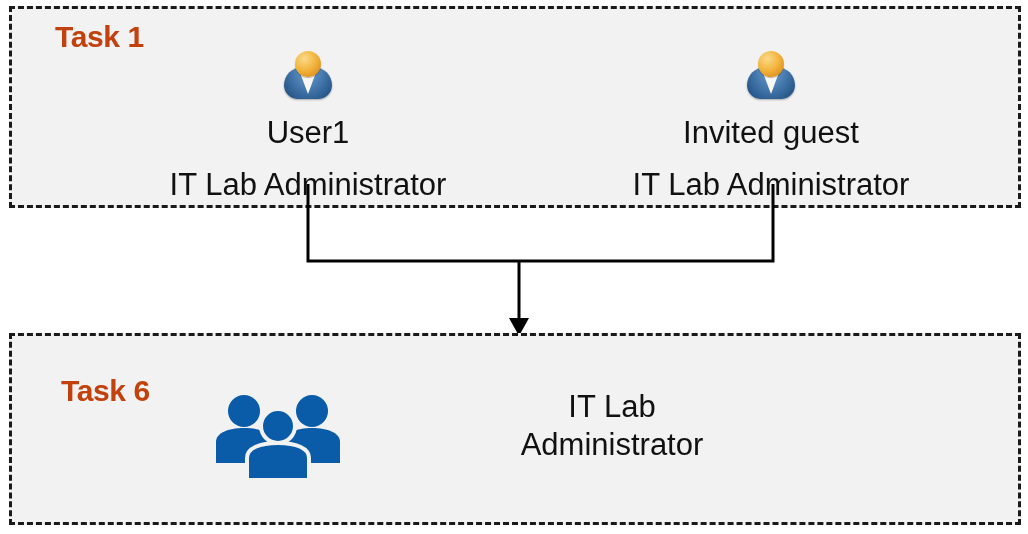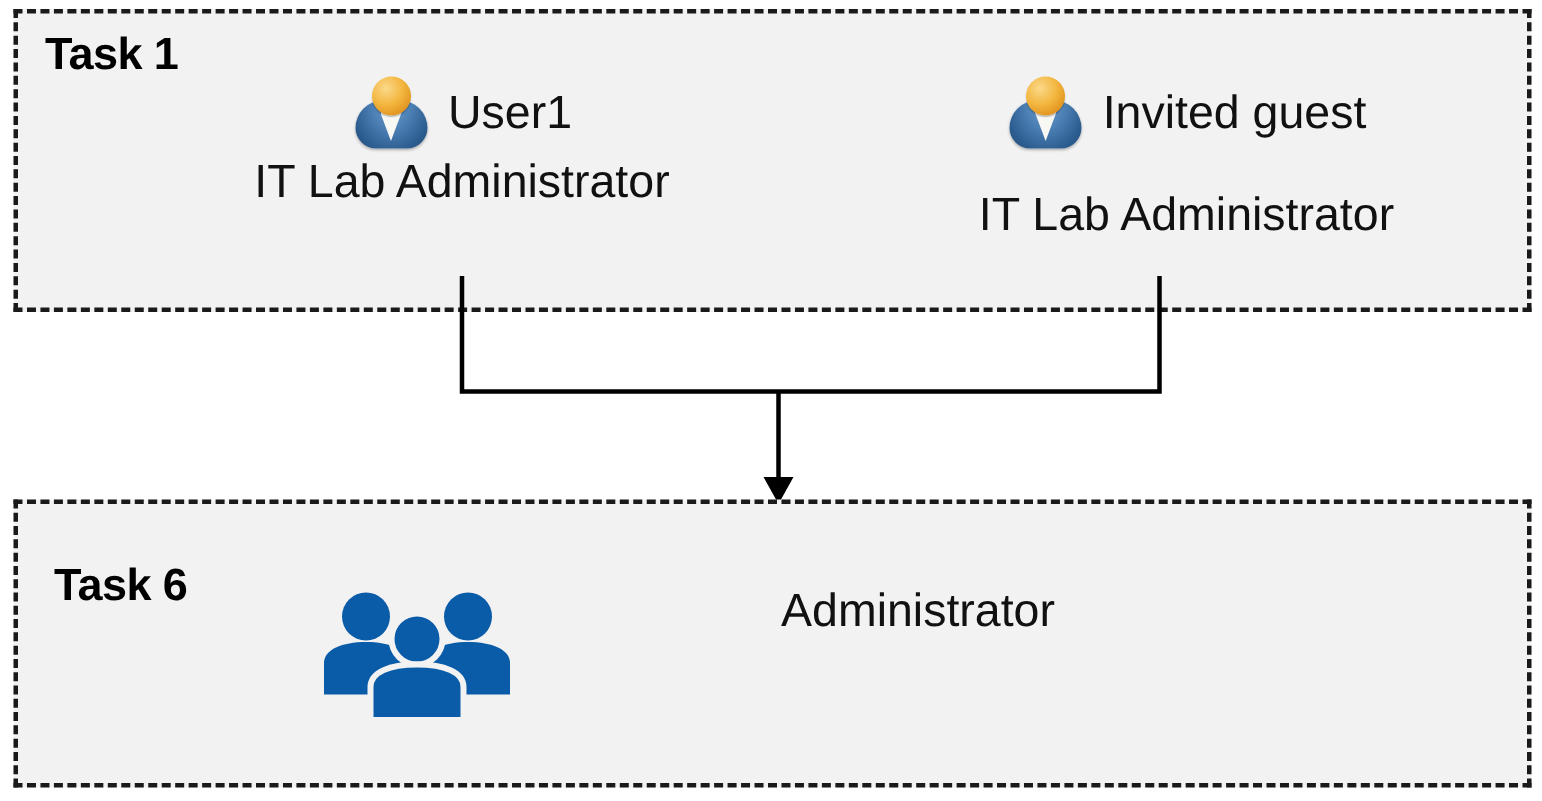--- a/index.html
+++ b/index.html
@@ -35,51 +35,52 @@
     width: 1012px;
     height: 192px;
   }
 
   
   .task-title {
     position: absolute;
     font-weight: bold;
     font-size: 30px;
     letter-spacing: -0.4px;
-    color: #000000;
+    color: #c2410c;
     white-space: nowrap;
+    margin-left: 25px;
   }
   #task1-title { left: 30px; top: 20px; }
   #task2-title { left: 36px; top: 374px; }
 
   
   .person {
     position: absolute;
     display: flex;
     flex-direction: column;
     align-items: center;
     white-space: nowrap;
   }
   .person-top {
     display: flex;
-    flex-direction: row;
+    flex-direction: column;
     align-items: center;
     gap: 12px;
   }
   .person-name,
   .person-role {
     font-size: 31px;
     font-weight: 400;
     color: #111111;
     line-height: 1.22;
   }
-  .person-role { margin-top: 2px; }
+  .person-role { margin-top: 14px; }
 
   #person-user1  { left: 128px; top: 50px; width: 360px; }
-  #person-guest  { left: 608px; top: 50px; width: 366px; gap: 22px; }
+  #person-guest  { left: 588px; top: 50px; width: 366px; }
 
   
   .user-icon {
     position: relative;
     width: 52px;
     height: 50px;
     flex: 0 0 52px;
   }
   .user-icon .head {
     position: absolute;
@@ -194,14 +195,15 @@
   <path d="M2 75 L2 54 C2 45 14 40 30 40 C46 40 58 45 58 54 L58 75 Z" fill="#0A5BA8"></path>
 
   <circle cx="98" cy="23" r="16" fill="#0A5BA8"></circle>
   <path d="M70 75 L70 54 C70 45 82 40 98 40 C114 40 126 45 126 54 L126 75 Z" fill="#0A5BA8"></path>
 
   <circle cx="64" cy="38" r="17" fill="#0A5BA8" stroke="#F2F2F2" stroke-width="4"></circle>
   <path d="M33 92 L33 70 C33 60 46 55 64 55 C82 55 95 60 95 70 L95 92 Z" fill="#0A5BA8" stroke="#F2F2F2" stroke-width="4"></path>
 </svg>
 
 <div id="group-label">
+  <span class="ln">IT Lab</span>
   <span class="ln">Administrator</span>
 </div>
 
 </body></html>

